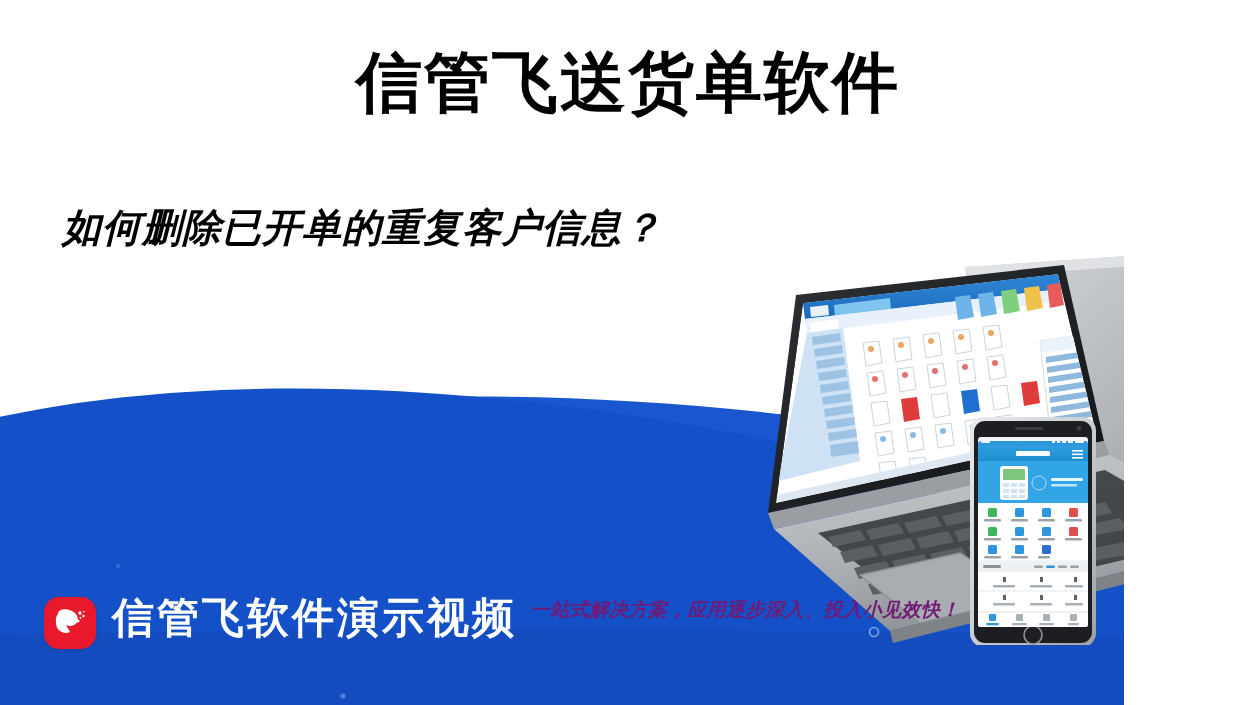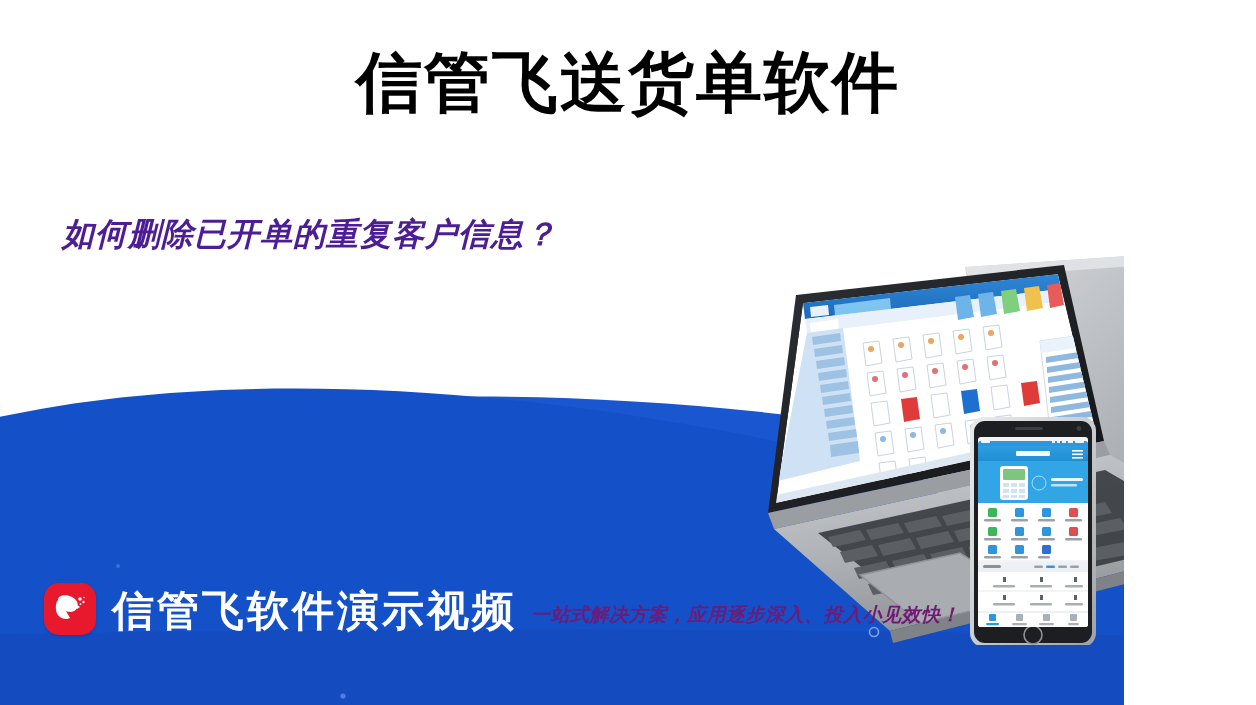--- a/index.html
+++ b/index.html
@@ -24,30 +24,30 @@
     white-space:nowrap;
   }
 
   
   .subBlock { position:absolute; left:62px; top:188px; }
   .subLabel {
     font-size:27px; font-style:italic; font-weight:bold;
     color:#8e8e8e; letter-spacing:1px; line-height:1.5;
   }
   .subMain {
-    margin-top:23px;
-    font-size:32px; font-style:italic; font-weight:bold;
-    color:#4c1d95; letter-spacing:1px; line-height:1.45;
+    margin-top:12px;
+    font-size:39px; font-style:italic; font-weight:bold;
+    color:#000000; letter-spacing:1px; line-height:1.45;
   }
 
   
   #devices { position:absolute; left:560px; top:245px; width:696px; height:400px; }
 
   
-  .footer { position:absolute; left:44px; bottom:70px; display:flex; align-items:flex-end; }
+  .footer { position:absolute; left:44px; bottom:56px; display:flex; }
   .logoMark {
     width:52px; height:52px; border-radius:15px;
     background:#e8192c; position:relative; flex:0 0 auto;
     box-shadow:0 1px 3px rgba(0,0,0,.18);
     overflow:hidden;
   }
   .brandText {
     margin-left:16px;
     font-size:42px; font-weight:bold; color:#ffffff;
     letter-spacing:3px; line-height:1; white-space:nowrap;

